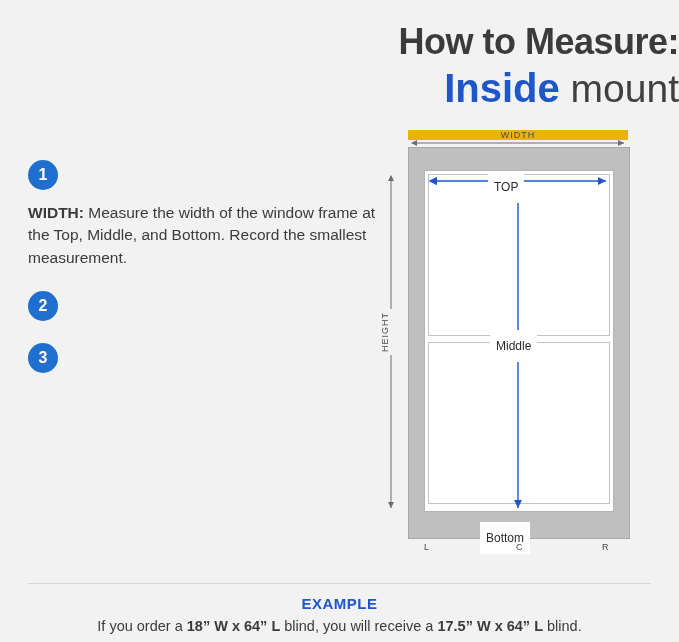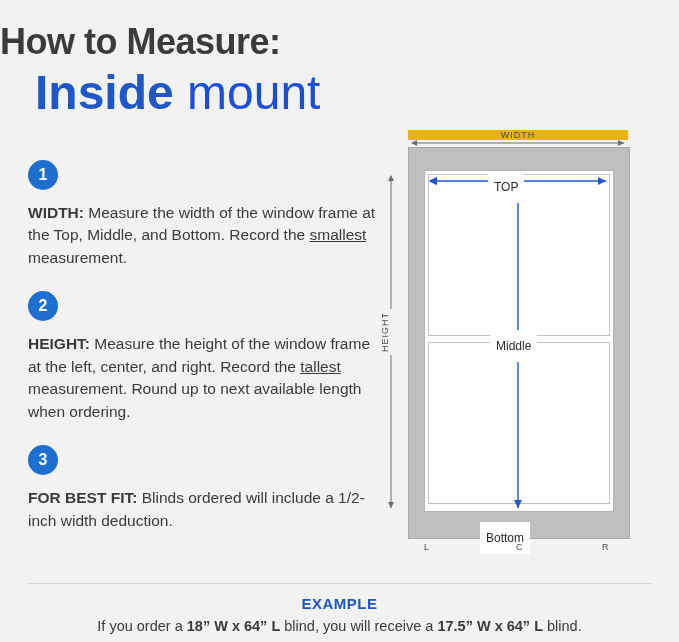--- a/index.html
+++ b/index.html
@@ -21,44 +21,44 @@
     height: 642px;
     background: #f2f2f2;
   }
 
   
   .title-block {
     position: absolute;
     top: 22px;
     left: 0;
     width: 679px;
-    text-align: left;
+    text-align: right;
   }
   .title-line1 {
     font-size: 36px;
     font-weight: bold;
     color: #3b3b3b;
     letter-spacing: -0.5px;
     line-height: 1.1;
   }
   .title-line2 {
     font-size: 36px;
     font-weight: bold;
     line-height: 1.2;
     margin-top: 2px;
   }
   .title-accent {
     color: #1f56c8;
-    font-size: 48px;
+    font-size: 40px;
     margin-left: 35px;
   }
   .title-rest {
-    color: #1d4ed8;
+    color: #404040;
     font-weight: normal;
-    font-size: 48px;
+    font-size: 39px;
   }
 
   
   .steps {
     position: absolute;
     left: 28px;
     top: 160px;
     width: 350px;
   }
   .step {
@@ -76,21 +76,20 @@
     align-items: center;
     justify-content: center;
     margin-bottom: 12px;
   }
   .step-text {
     font-size: 15.5px;
     line-height: 1.45;
     color: #3b3b3b;
   }
   .step-text .underline {
-    text-decoration: underline;
   }
 
   
   .diagram {
     position: absolute;
     left: 378px;
     top: 130px;
     width: 280px;
     height: 430px;
   }
@@ -234,30 +233,24 @@
 
     <div class="step">
       <div class="step-badge">1</div>
       <div class="step-text">
         <b>WIDTH:</b><span> Measure the width of the window frame at the Top, Middle, and Bottom. Record the </span><span class="underline">smallest</span><span> measurement.</span>
       </div>
     </div>
 
     <div class="step">
       <div class="step-badge">2</div>
-      <div class="step-text">
-        <b>HEIGHT:</b><span> Measure the height of the window frame at the left, center, and right. Record the </span><span class="underline">tallest</span><span> measurement. Round up to next available length when ordering.</span>
-      </div>
     </div>
 
     <div class="step">
       <div class="step-badge">3</div>
-      <div class="step-text">
-        <b>FOR BEST FIT:</b><span> Blinds ordered will include a 1/2-inch width deduction.</span><span class="underline"></span><span></span>
-      </div>
     </div>
 
   </div>
 
   <div class="diagram">
 
     <div class="win-outer"></div>
     <div class="win-inner"></div>
     <div class="pane pane-top"></div>
     <div class="pane pane-bottom"></div>

